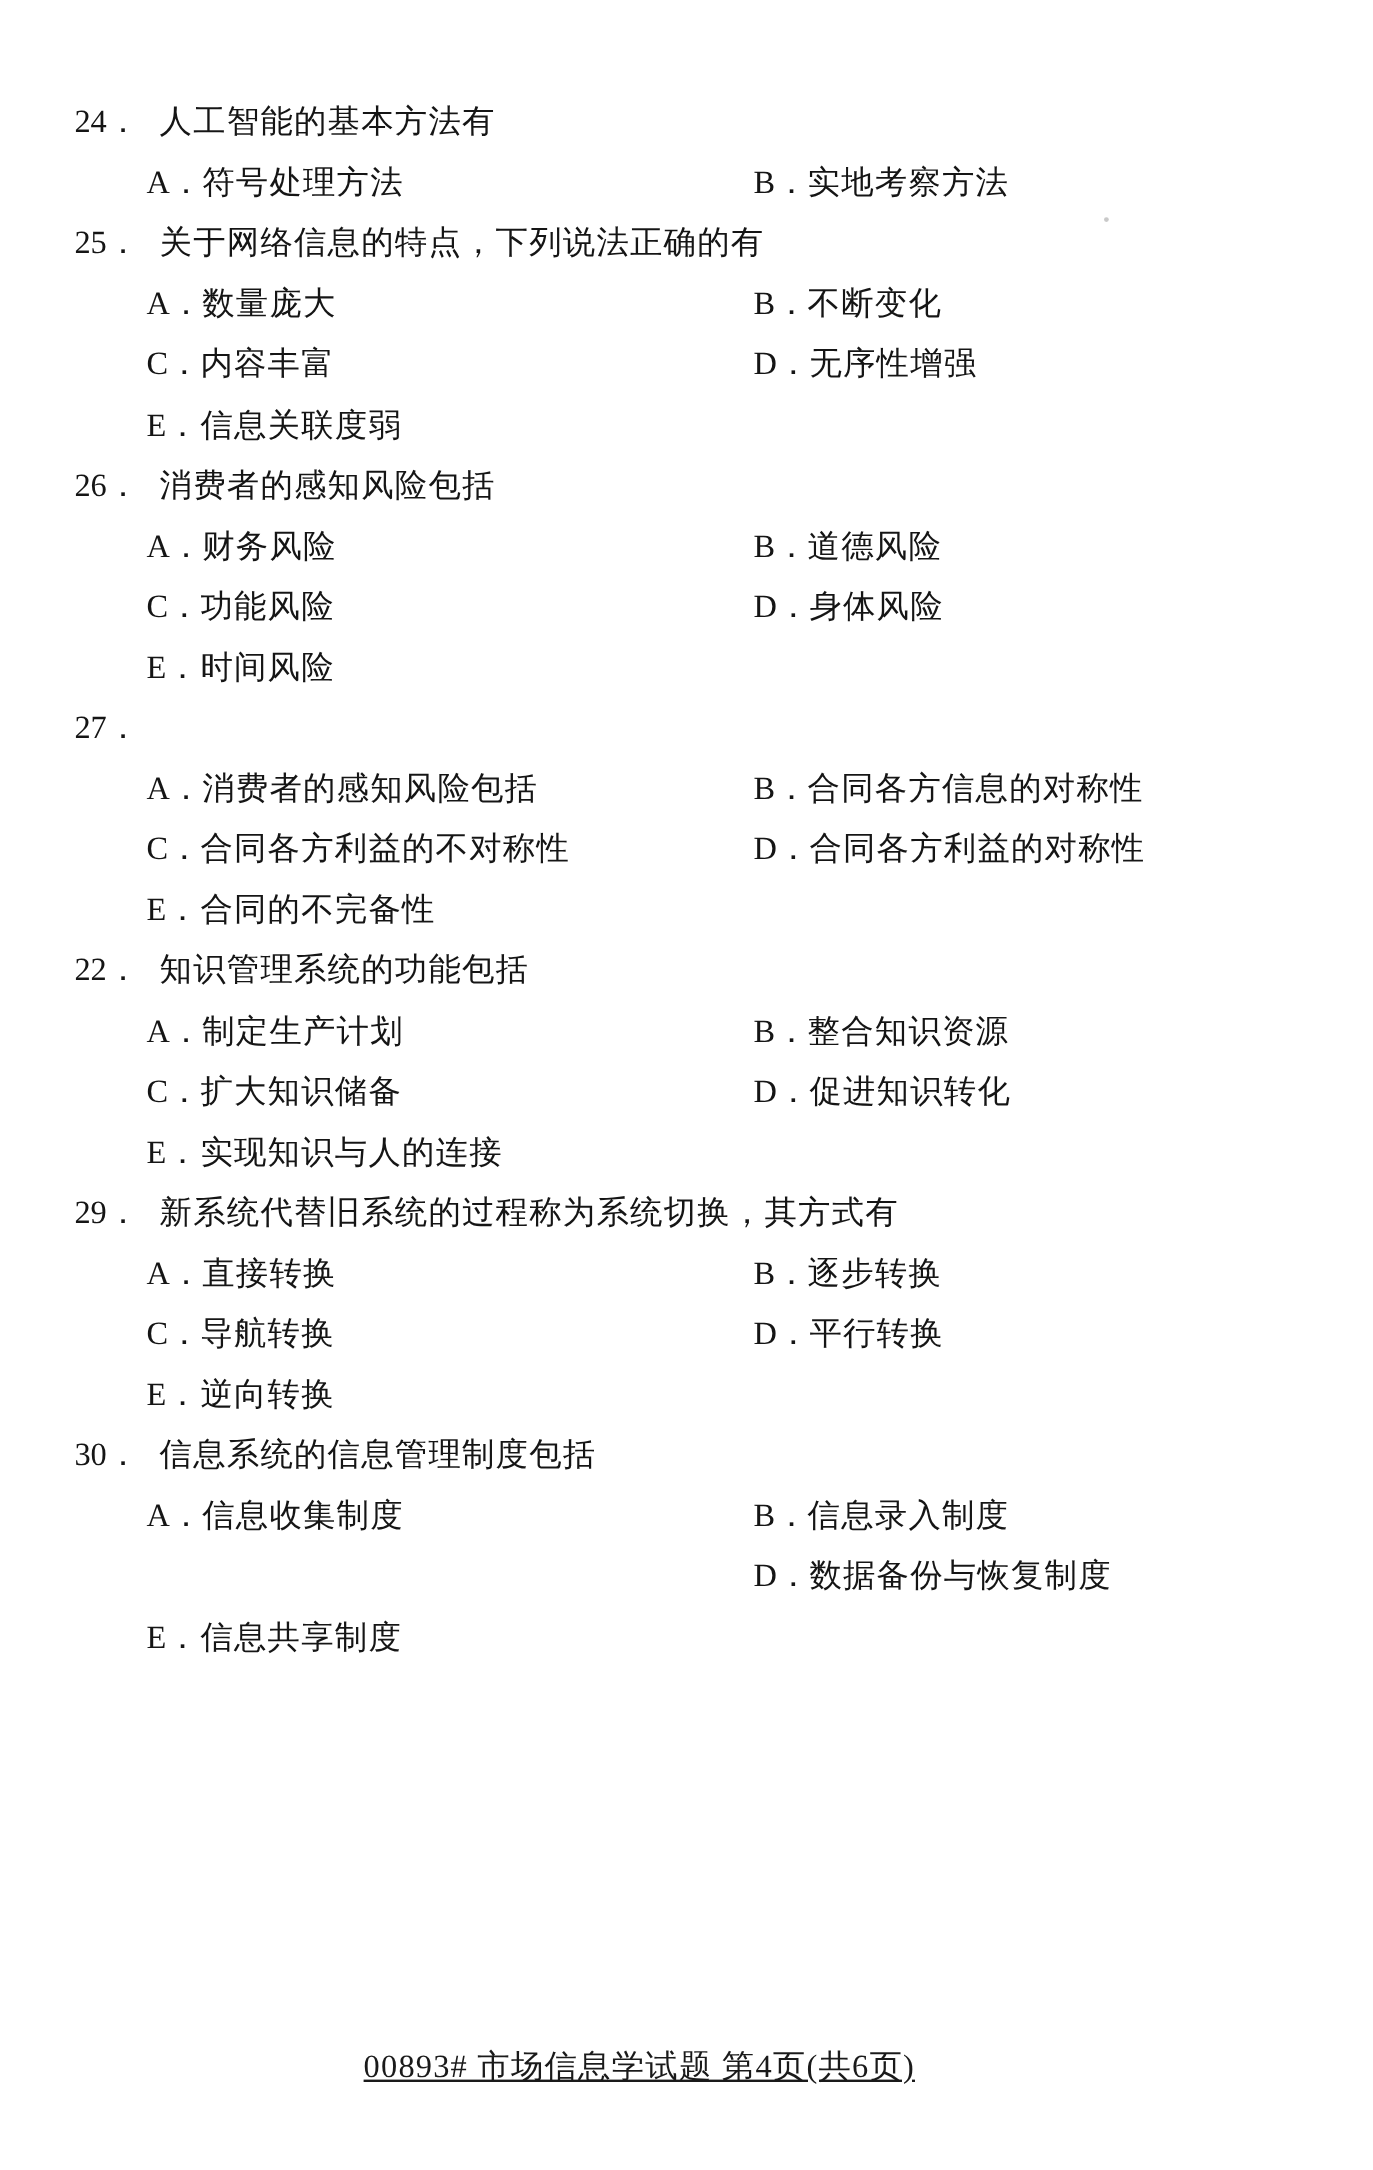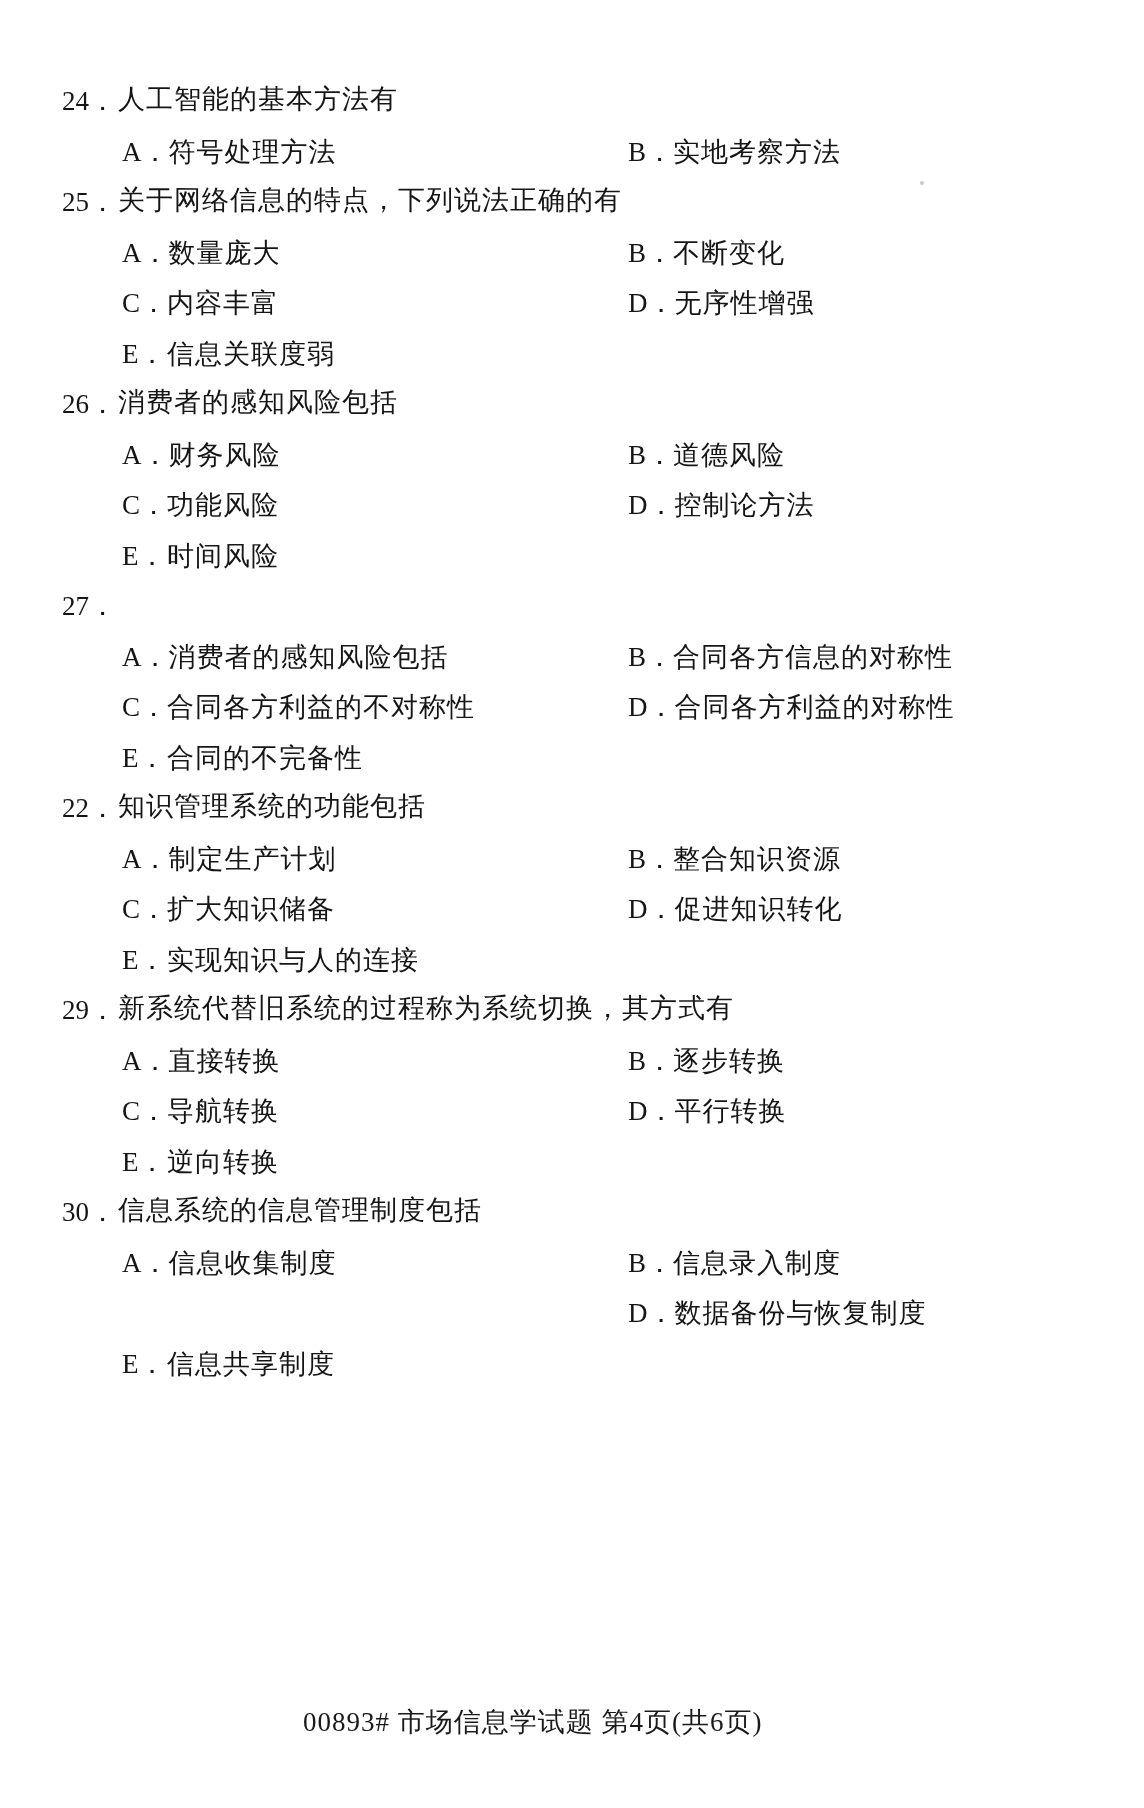--- a/index.html
+++ b/index.html
@@ -28,23 +28,22 @@
     line-height: 50.5px;
     font-size: 27px;
     white-space: nowrap;
   }
   .q-num {
     position: absolute;
     left: 62px;
   }
   .q-stem {
     position: absolute;
-    left: 118px;
+    left: 133px;
     letter-spacing: 1px;
-    font-family: Liberation Mono, monospace;
   }
   .opt {
     letter-spacing: 1px;
   }
   .opt.left {
     position: absolute;
     left: 122px;
   }
   .opt.right {
     position: absolute;
@@ -56,20 +55,21 @@
     letter-spacing: 0;
   }
   .footer {
     position: absolute;
     top: 1706px;
     left: 303px;
     font-size: 27px;
     line-height: 32px;
     letter-spacing: 1px;
     color: #1a1a1a;
+    text-decoration: underline;
   }
   .speck {
     position: absolute;
     left: 920px;
     top: 181px;
     width: 4px;
     height: 4px;
     border-radius: 50%;
     background: #c9c9c9;
   }
@@ -110,21 +110,21 @@
         <div class="line">
           <span class="q-num">26．</span>
           <span class="q-stem">消费者的感知风险包括</span>
         </div>
         <div class="line">
           <span class="opt left"><span class="opt-label">A．</span><span class="opt-text">财务风险</span></span>
           <span class="opt right"><span class="opt-label">B．</span><span class="opt-text">道德风险</span></span>
         </div>
         <div class="line">
           <span class="opt left"><span class="opt-label">C．</span><span class="opt-text">功能风险</span></span>
-          <span class="opt right"><span class="opt-label">D．</span><span class="opt-text">控制论方法</span></span>
+          <span class="opt right"><span class="opt-label">D．</span><span class="opt-text">身体风险</span></span>
         </div>
         <div class="line">
           <span class="opt left"><span class="opt-label">E．</span><span class="opt-text">时间风险</span></span>
         </div>
       </div>
       <div class="question">
         <div class="line">
           <span class="q-num">27．</span>
         </div>
         <div class="line">

